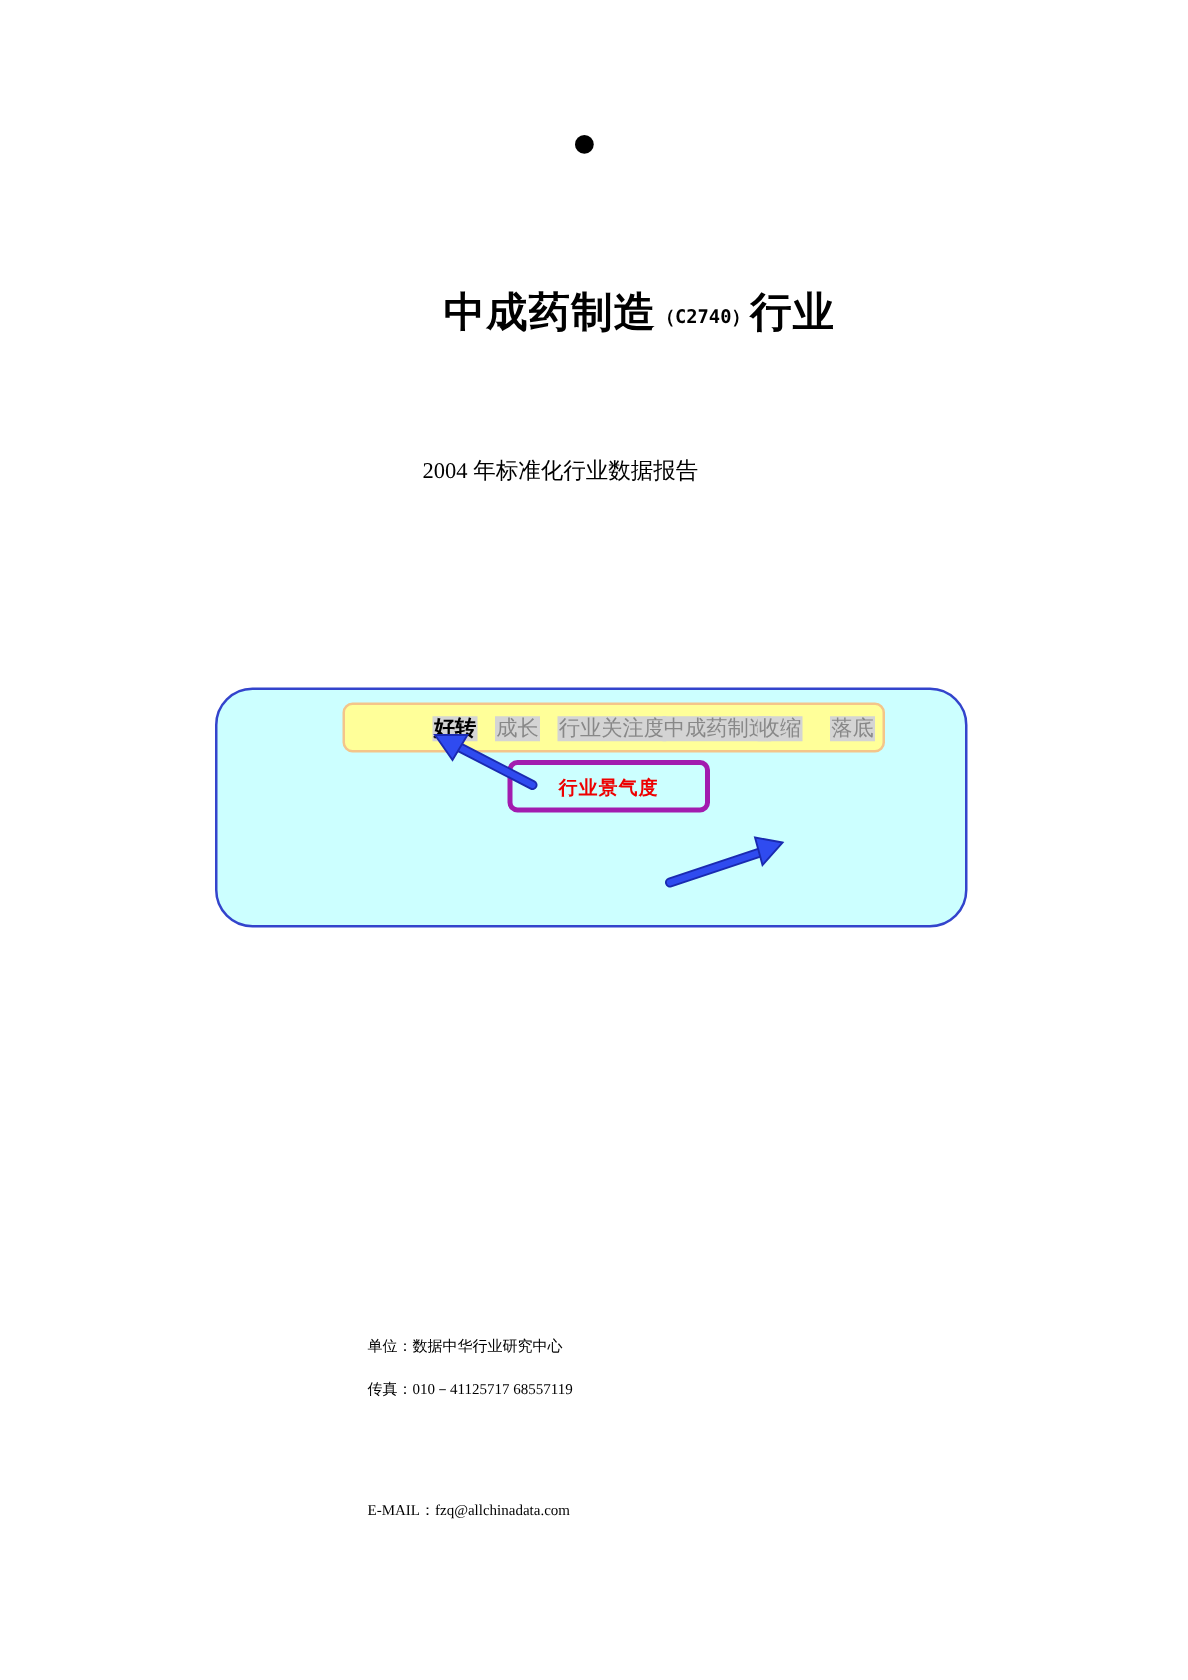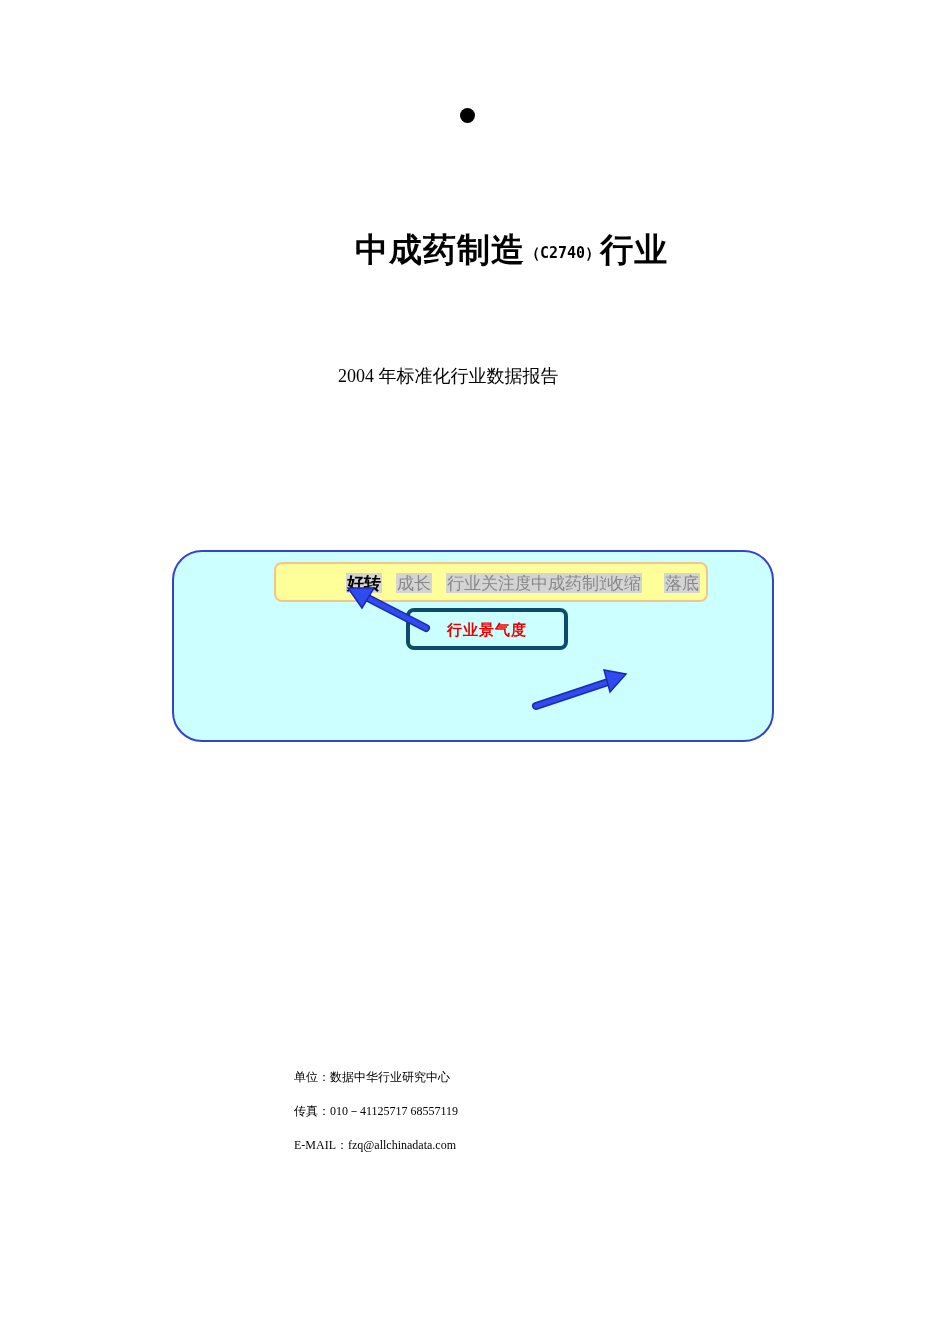--- a/index.html
+++ b/index.html
@@ -16,21 +16,21 @@
 
     .panel { position: absolute; left: 172px; top: 550px; width: 602px; height: 192px;
              background: #ccffff; border: 2px solid #3344cc; border-radius: 30px; box-sizing: border-box; }
     .strip { position: absolute; background: #ffff99; border: 2px solid #f4c58a;
              border-radius: 8px; box-sizing: border-box; }
     .strip1 { left: 100px; top: 10px; width: 434px; height: 40px; }
     .strip2 { left: 94px; top: 102px; width: 434px; height: 38px; }
     .opt { position: absolute; top: 9px; font-size: 17px; color: #888; background: #d4d4d4;
            line-height: 20px; padding: 0 1px; white-space: nowrap; margin-left: 32px; }
     .opt.active { color: #000; font-weight: bold; }
-    .label-box { position: absolute; border: 4px solid #0c4a6e; border-radius: 8px;
+    .label-box { position: absolute; border: 4px solid #a21caf; border-radius: 8px;
                  box-sizing: border-box; background: #ccffff; }
     .lb1 { left: 232px; top: 56px; width: 162px; height: 42px; }
     .lb2 { left: 232px; top: 146px; width: 162px; height: 42px; }
     .label-text { position: absolute; left: 0; right: 0; top: 9px; text-align: center;
                   color: #ee0000; font-weight: bold; font-size: 15px;
                   font-family: "DejaVu Serif", serif; letter-spacing: 1px; }
     .arrow { position: absolute; left: 0; top: 0; }
 
     .contact { position: absolute; left: 294px; font-size: 12px; white-space: nowrap;
                font-family: "Liberation Serif", "DejaVu Sans", serif; }
@@ -73,13 +73,13 @@
     <g>
       <line x1="362" y1="154" x2="434" y2="130" stroke="#1a2ab0" stroke-width="8" stroke-linecap="round"></line>
       <line x1="362" y1="154" x2="434" y2="130" stroke="#2f4bf0" stroke-width="5" stroke-linecap="round"></line>
       <polygon points="452,122 430,118 436,140" fill="#2f4bf0" stroke="#1a2ab0" stroke-width="1.5"></polygon>
     </g>
   </svg>
 </div>
 
 <div class="contact" style="top:1069px">单位：数据中华行业研究中心</div>
 <div class="contact" style="top:1103px">传真：010－41125717  68557119</div>
-<div class="contact" style="top:1137px">E-MAIL：fzq@allchinadata.com</div>
+<div class="contact" style="top:1200px">E-MAIL：fzq@allchinadata.com</div>
 
 </body></html>

